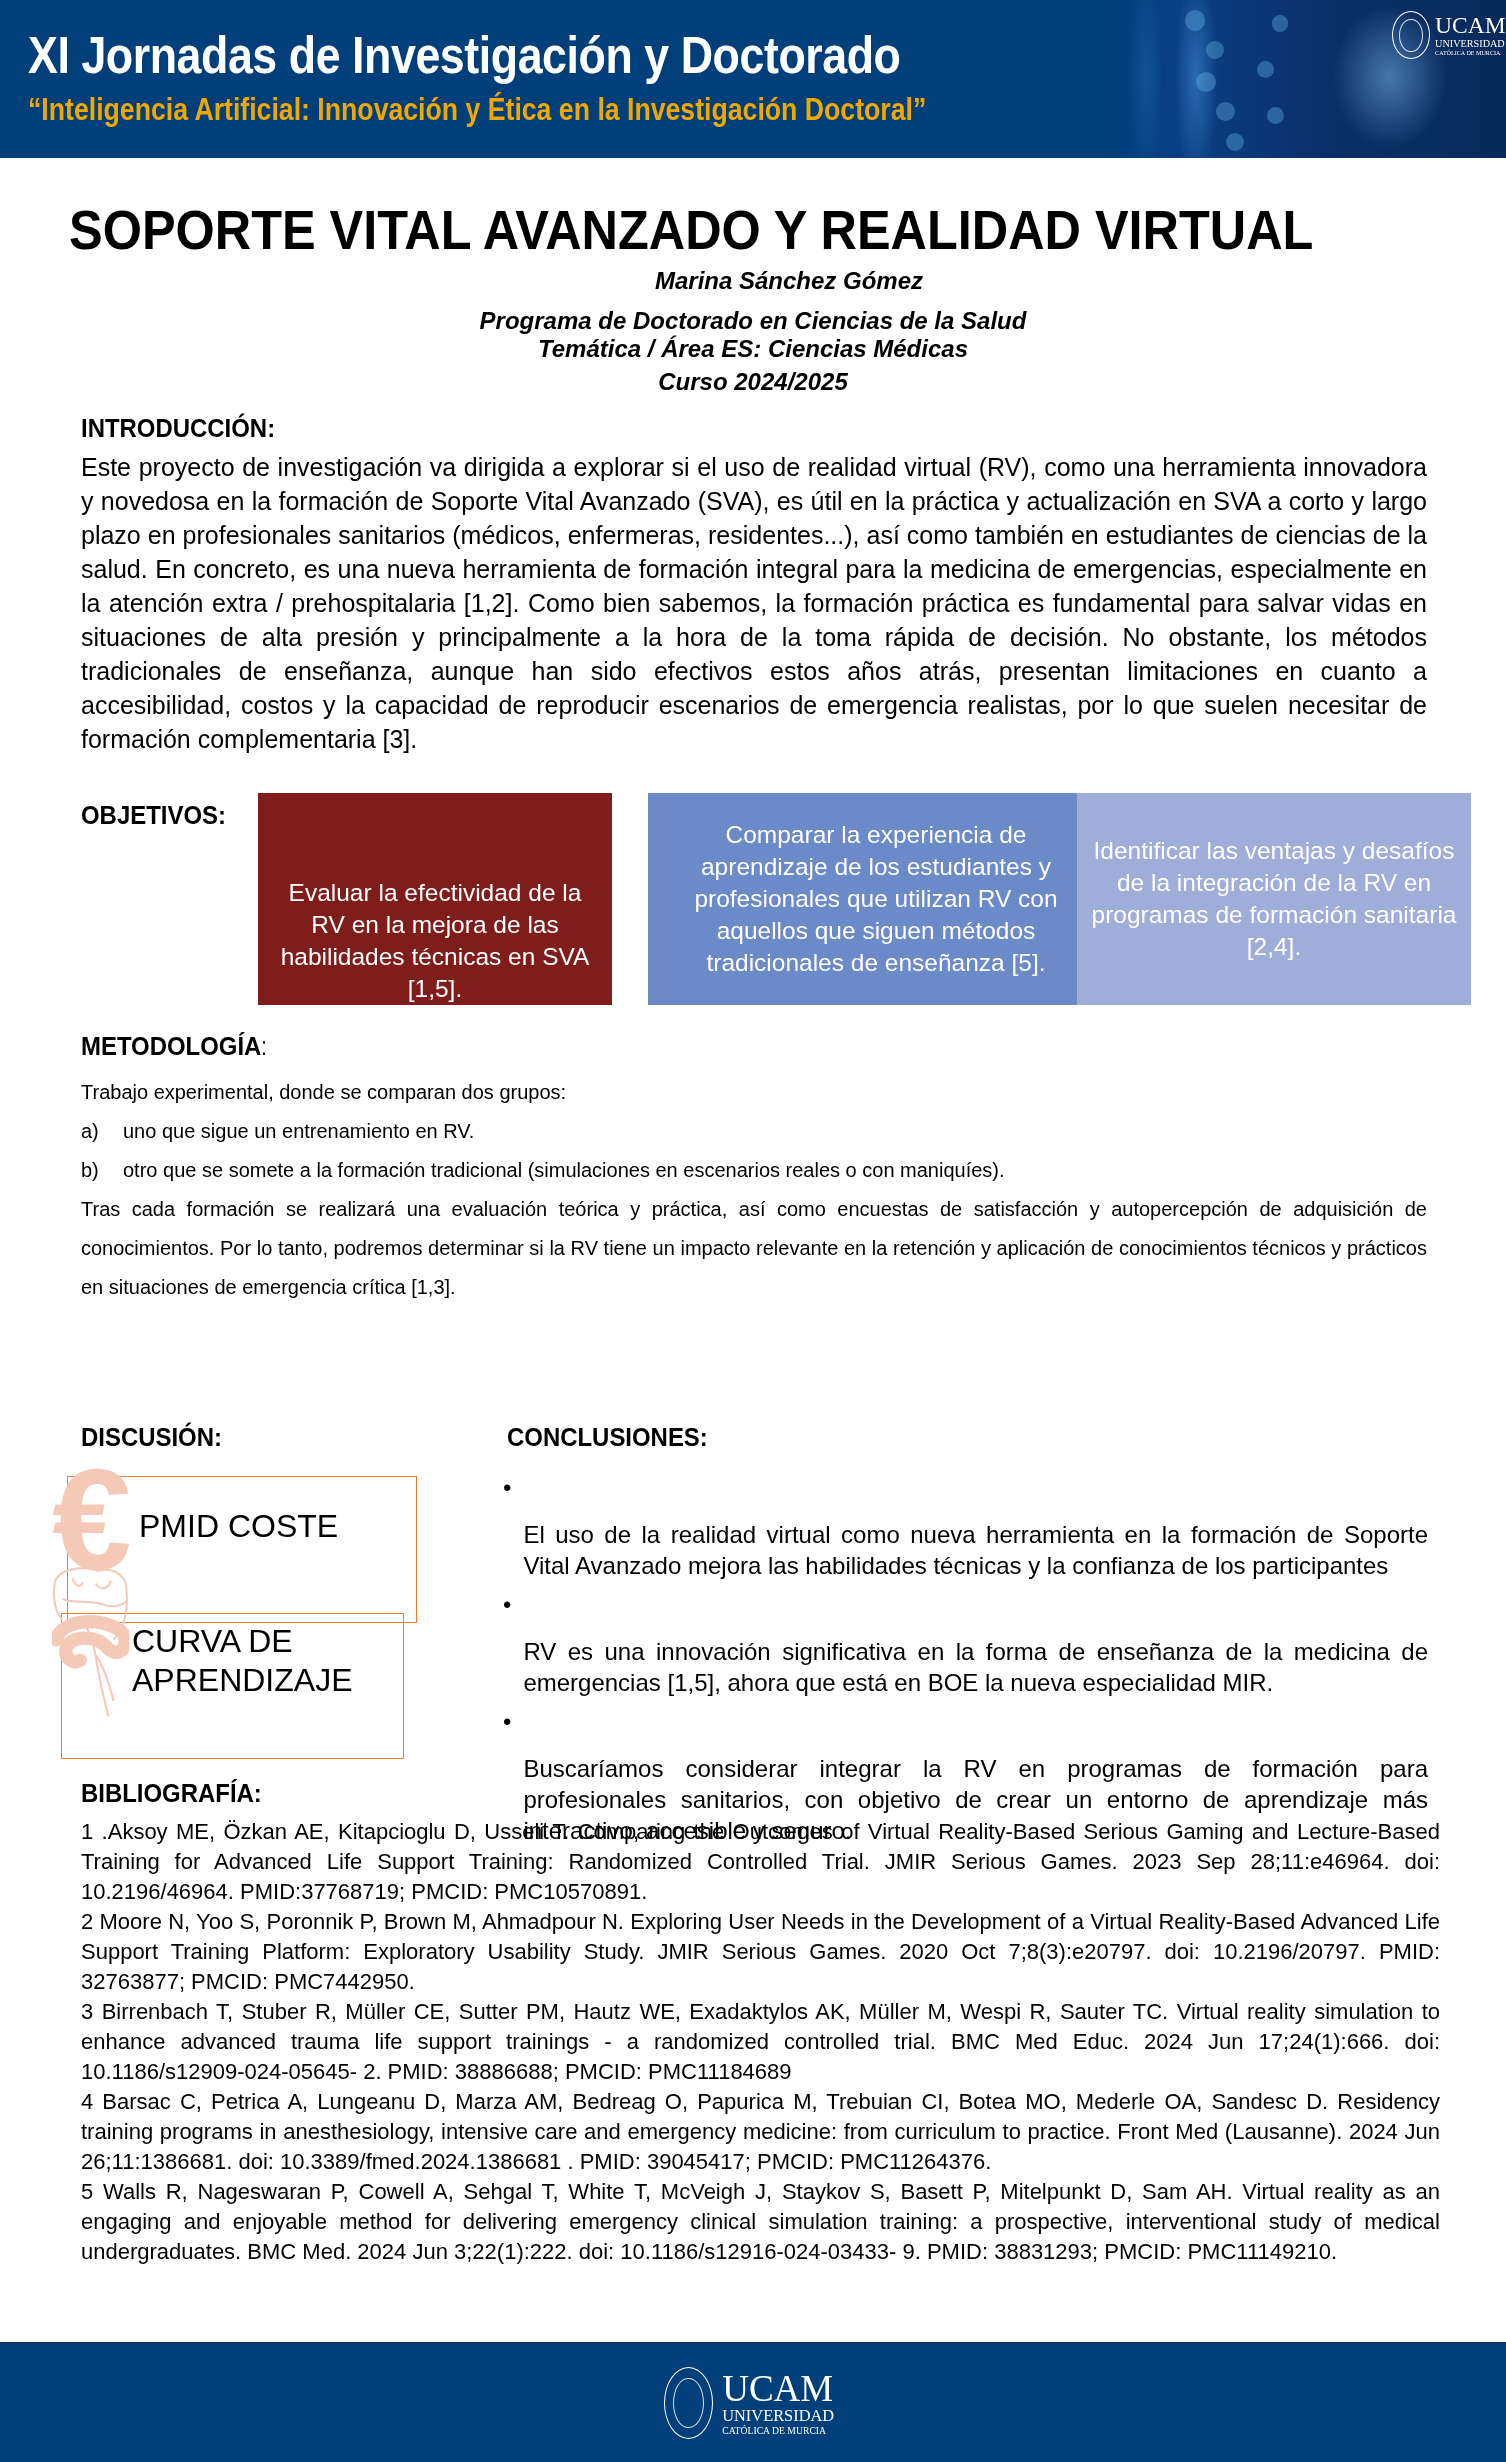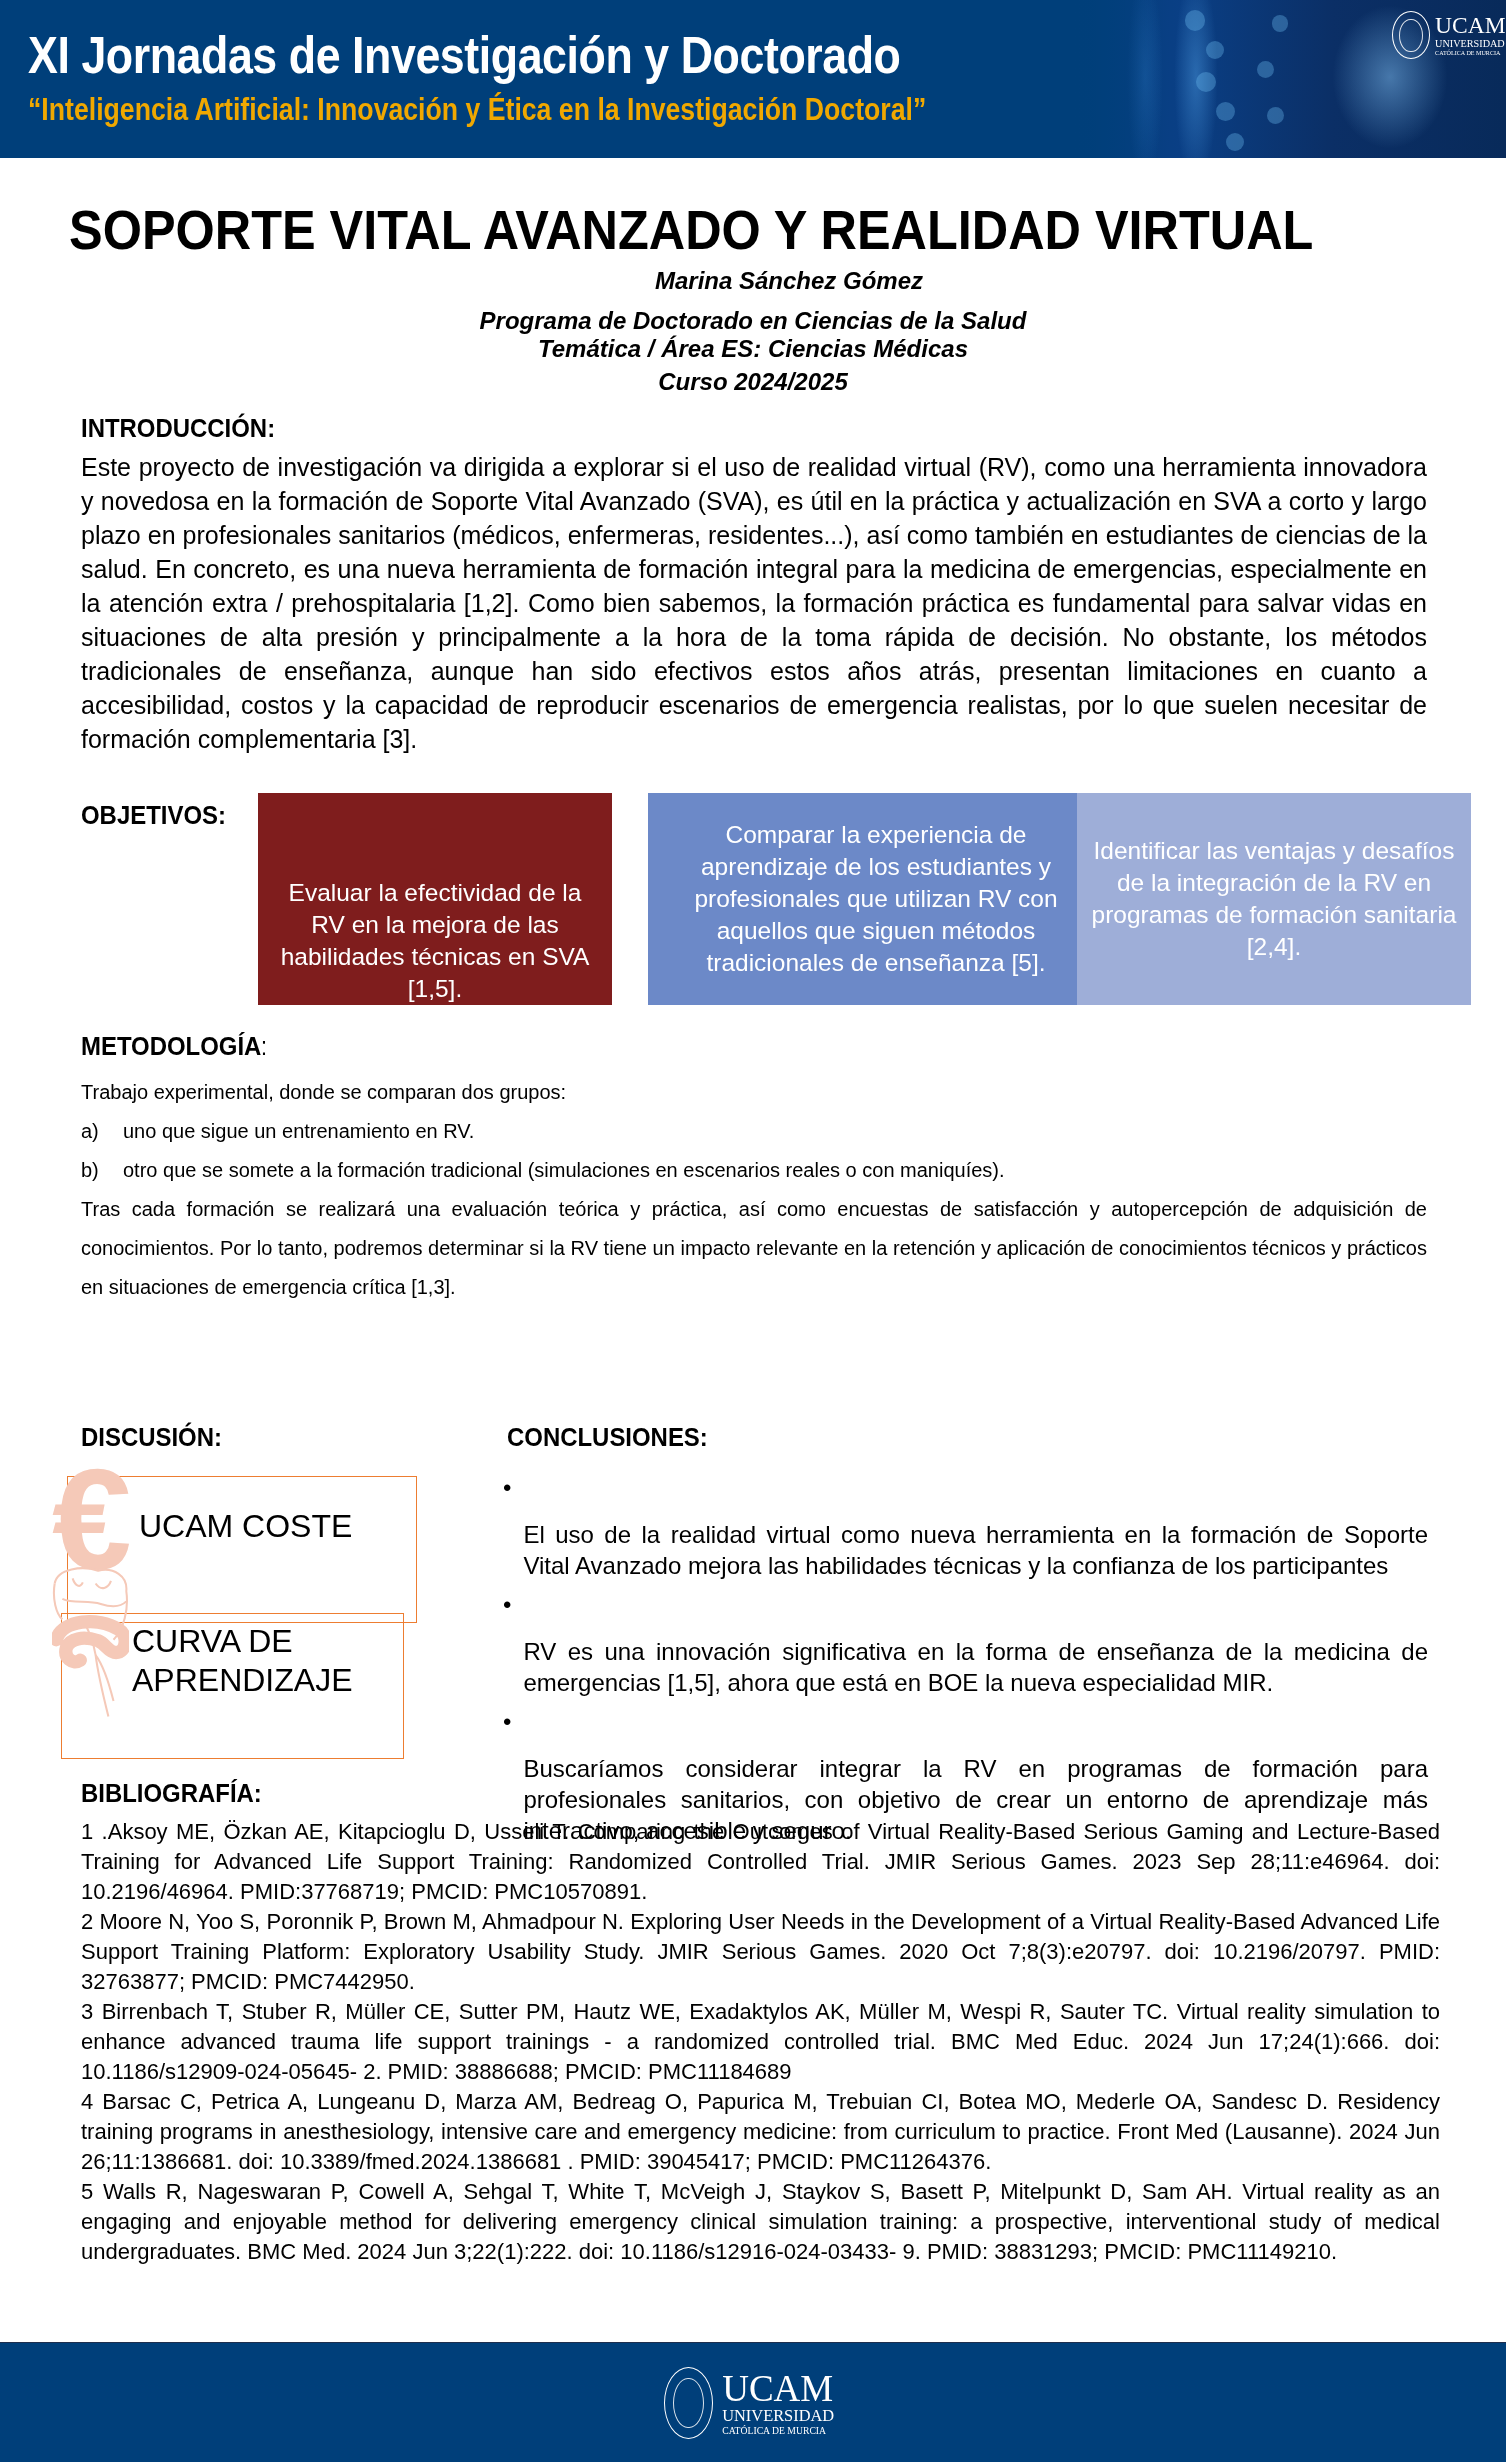--- a/index.html
+++ b/index.html
@@ -144,21 +144,21 @@
   <div class="li">
     <span class="m">b)</span>
     <span class="t">otro que se somete a la formación tradicional (simulaciones en escenarios reales o con maniquíes).</span>
   </div>
   <div class="p">Tras cada formación se realizará una evaluación teórica y práctica, así como encuestas de satisfacción y autopercepción de adquisición de conocimientos. Por lo tanto, podremos determinar si la RV tiene un impacto relevante en la retención y aplicación de conocimientos técnicos y prácticos en situaciones de emergencia crítica [1,3].</div>
 </div>
 
 <div class="h" style="left:81px;top:1422px;"><span>DISCUSIÓN:</span></div>
 <div id="disc-1" class="disc-box"></div>
 <div id="euro-icon">€</div>
-<div class="disc-label" style="left:139px;top:1507px;">UCAM COSTE</div>
+<div class="disc-label" style="left:139px;top:1507px;">PMID COSTE</div>
 
 <div id="disc-2" class="disc-box"></div>
 <svg id="brain-icon" viewBox="0 0 150 350">
   <g fill="none" stroke="#f5c9b8" stroke-width="4">
     <path d="M5 40 C10 10 60 5 90 15 C120 8 148 25 145 55 C150 90 140 130 120 150"></path>
     <path d="M5 40 C0 70 8 100 20 110"></path>
     <path d="M40 30 C45 45 55 50 60 38"></path>
     <path d="M85 40 C95 55 110 50 115 35"></path>
     <path d="M20 70 C40 80 70 72 95 80 C120 88 135 85 145 75"></path>
     <path d="M60 110 C70 130 80 150 85 180 C90 220 100 260 110 300"></path>

